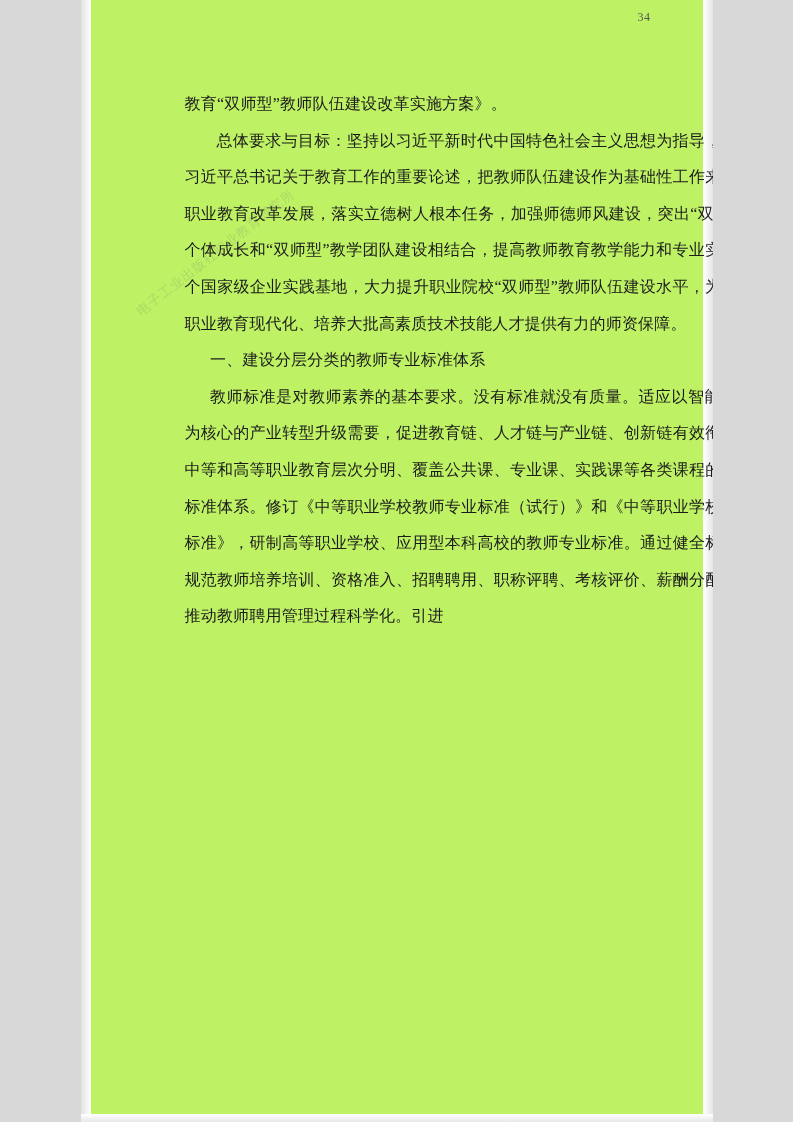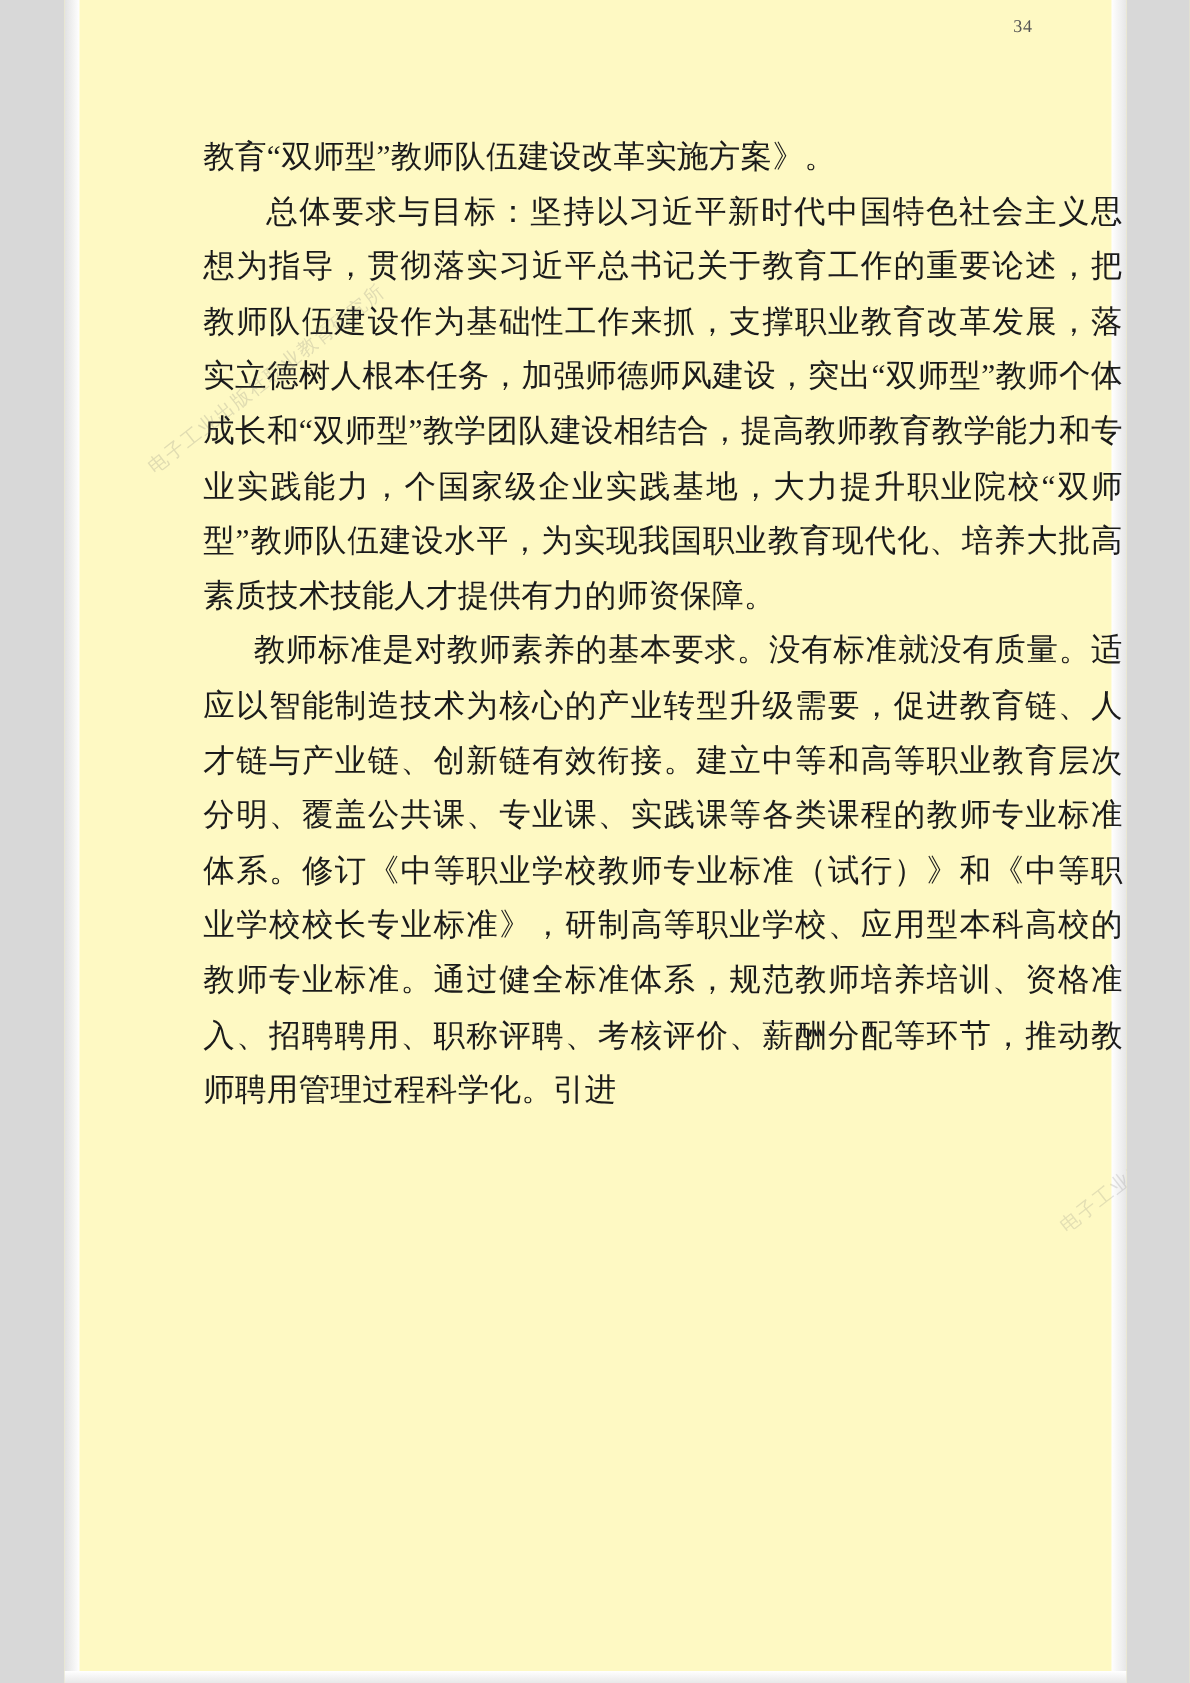--- a/index.html
+++ b/index.html
@@ -5,23 +5,23 @@
   html, body {
     margin: 0;
     padding: 0;
     background: #d8d8d8;
   }
   body {
     font-family: "Liberation Serif", "DejaVu Serif", serif;
   }
   .page {
     position: relative;
-    width: 708px;
+    width: 632px;
     height: 1122px;
-    background: #fef9c3;
+    background: #bef264;
     overflow: hidden;
     margin: 0 auto;
     box-sizing: border-box;
   }
   
   .edge-left {
     position: absolute;
     left: 0; top: 0; bottom: 0;
     width: 10px;
     background: linear-gradient(to right, #e2e2e2, #ffffff);
@@ -46,22 +46,22 @@
     color: #555;
     letter-spacing: 0.5px;
   }
   .content {
     position: absolute;
     left: 92px;
     top: 86px;
     width: 614px;
   }
   p {
-    margin: 0 0 0 1px;
-    font-size: 21px;
+    margin: 0 0 0 12px;
+    font-size: 16px;
     line-height: 36.6px;
     color: #1b1b1b;
     text-align: justify;
     text-justify: inter-ideograph;
     letter-spacing: 0.2px;
   }
   p.indent {
     text-indent: 2em;
   }
   p.indent-sm {
@@ -95,18 +95,19 @@
 <div class="page">
   <div class="edge-left"></div>
   <div class="edge-right"></div>
   <div class="edge-bottom"></div>
 
   <div class="page-number">34</div>
 
   <div class="content">
     <p>教育“双师型”教师队伍建设改革实施方案》。</p>
     <p class="indent">总体要求与目标：坚持以习近平新时代中国特色社会主义思想为指导，贯彻落实习近平总书记关于教育工作的重要论述，把教师队伍建设作为基础性工作来抓，支撑职业教育改革发展，落实立德树人根本任务，加强师德师风建设，突出“双师型”教师个体成长和“双师型”教学团队建设相结合，提高教师教育教学能力和专业实践能力，个国家级企业实践基地，大力提升职业院校“双师型”教师队伍建设水平，为实现我国职业教育现代化、培养大批高素质技术技能人才提供有力的师资保障。</p>
+    <p class="indent-sm">一、建设分层分类的教师专业标准体系</p>
     <p class="indent-sm">教师标准是对教师素养的基本要求。没有标准就没有质量。适应以智能制造技术为核心的产业转型升级需要，促进教育链、人才链与产业链、创新链有效衔接。建立中等和高等职业教育层次分明、覆盖公共课、专业课、实践课等各类课程的教师专业标准体系。修订《中等职业学校教师专业标准（试行）》和《中等职业学校校长专业标准》，研制高等职业学校、应用型本科高校的教师专业标准。通过健全标准体系，规范教师培养培训、资格准入、招聘聘用、职称评聘、考核评价、薪酬分配等环节，推动教师聘用管理过程科学化。引进</p>
   </div>
 
   <div class="wm wm-1">电子工业出版社职业教育研究所</div>
   <div class="wm wm-2">电子工业出版社职业教育研究所</div>
 </div>
 
 </body></html>

